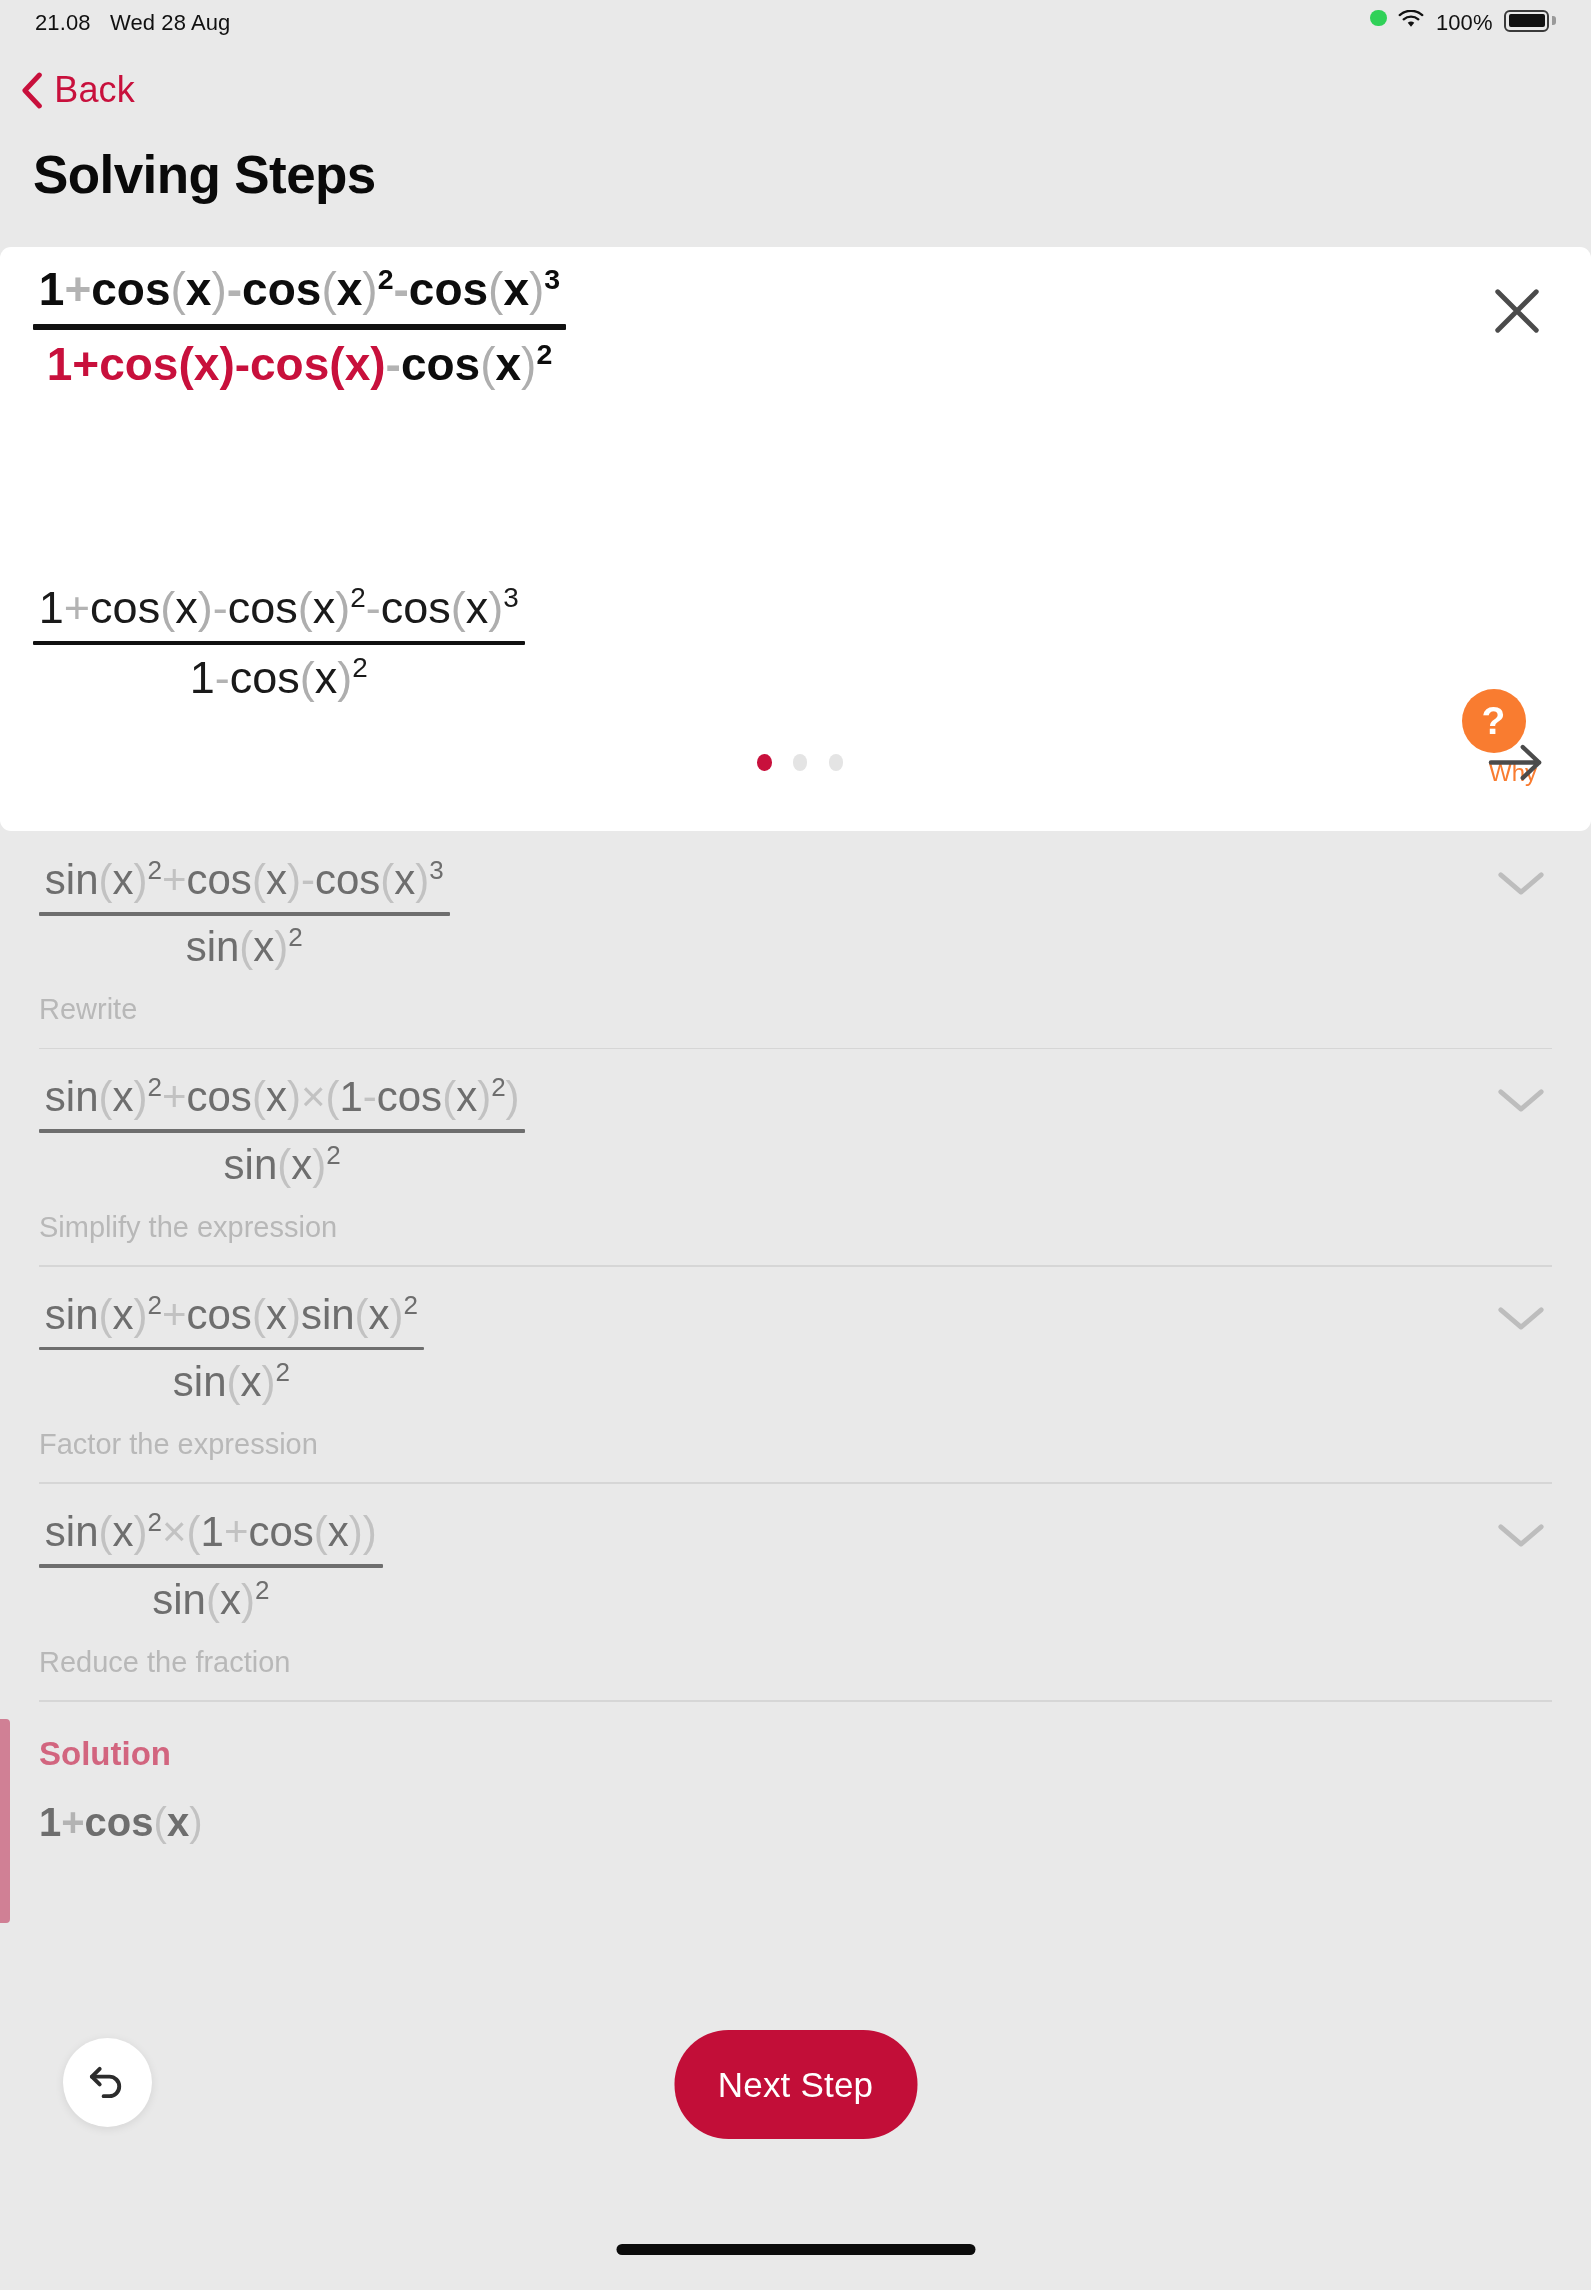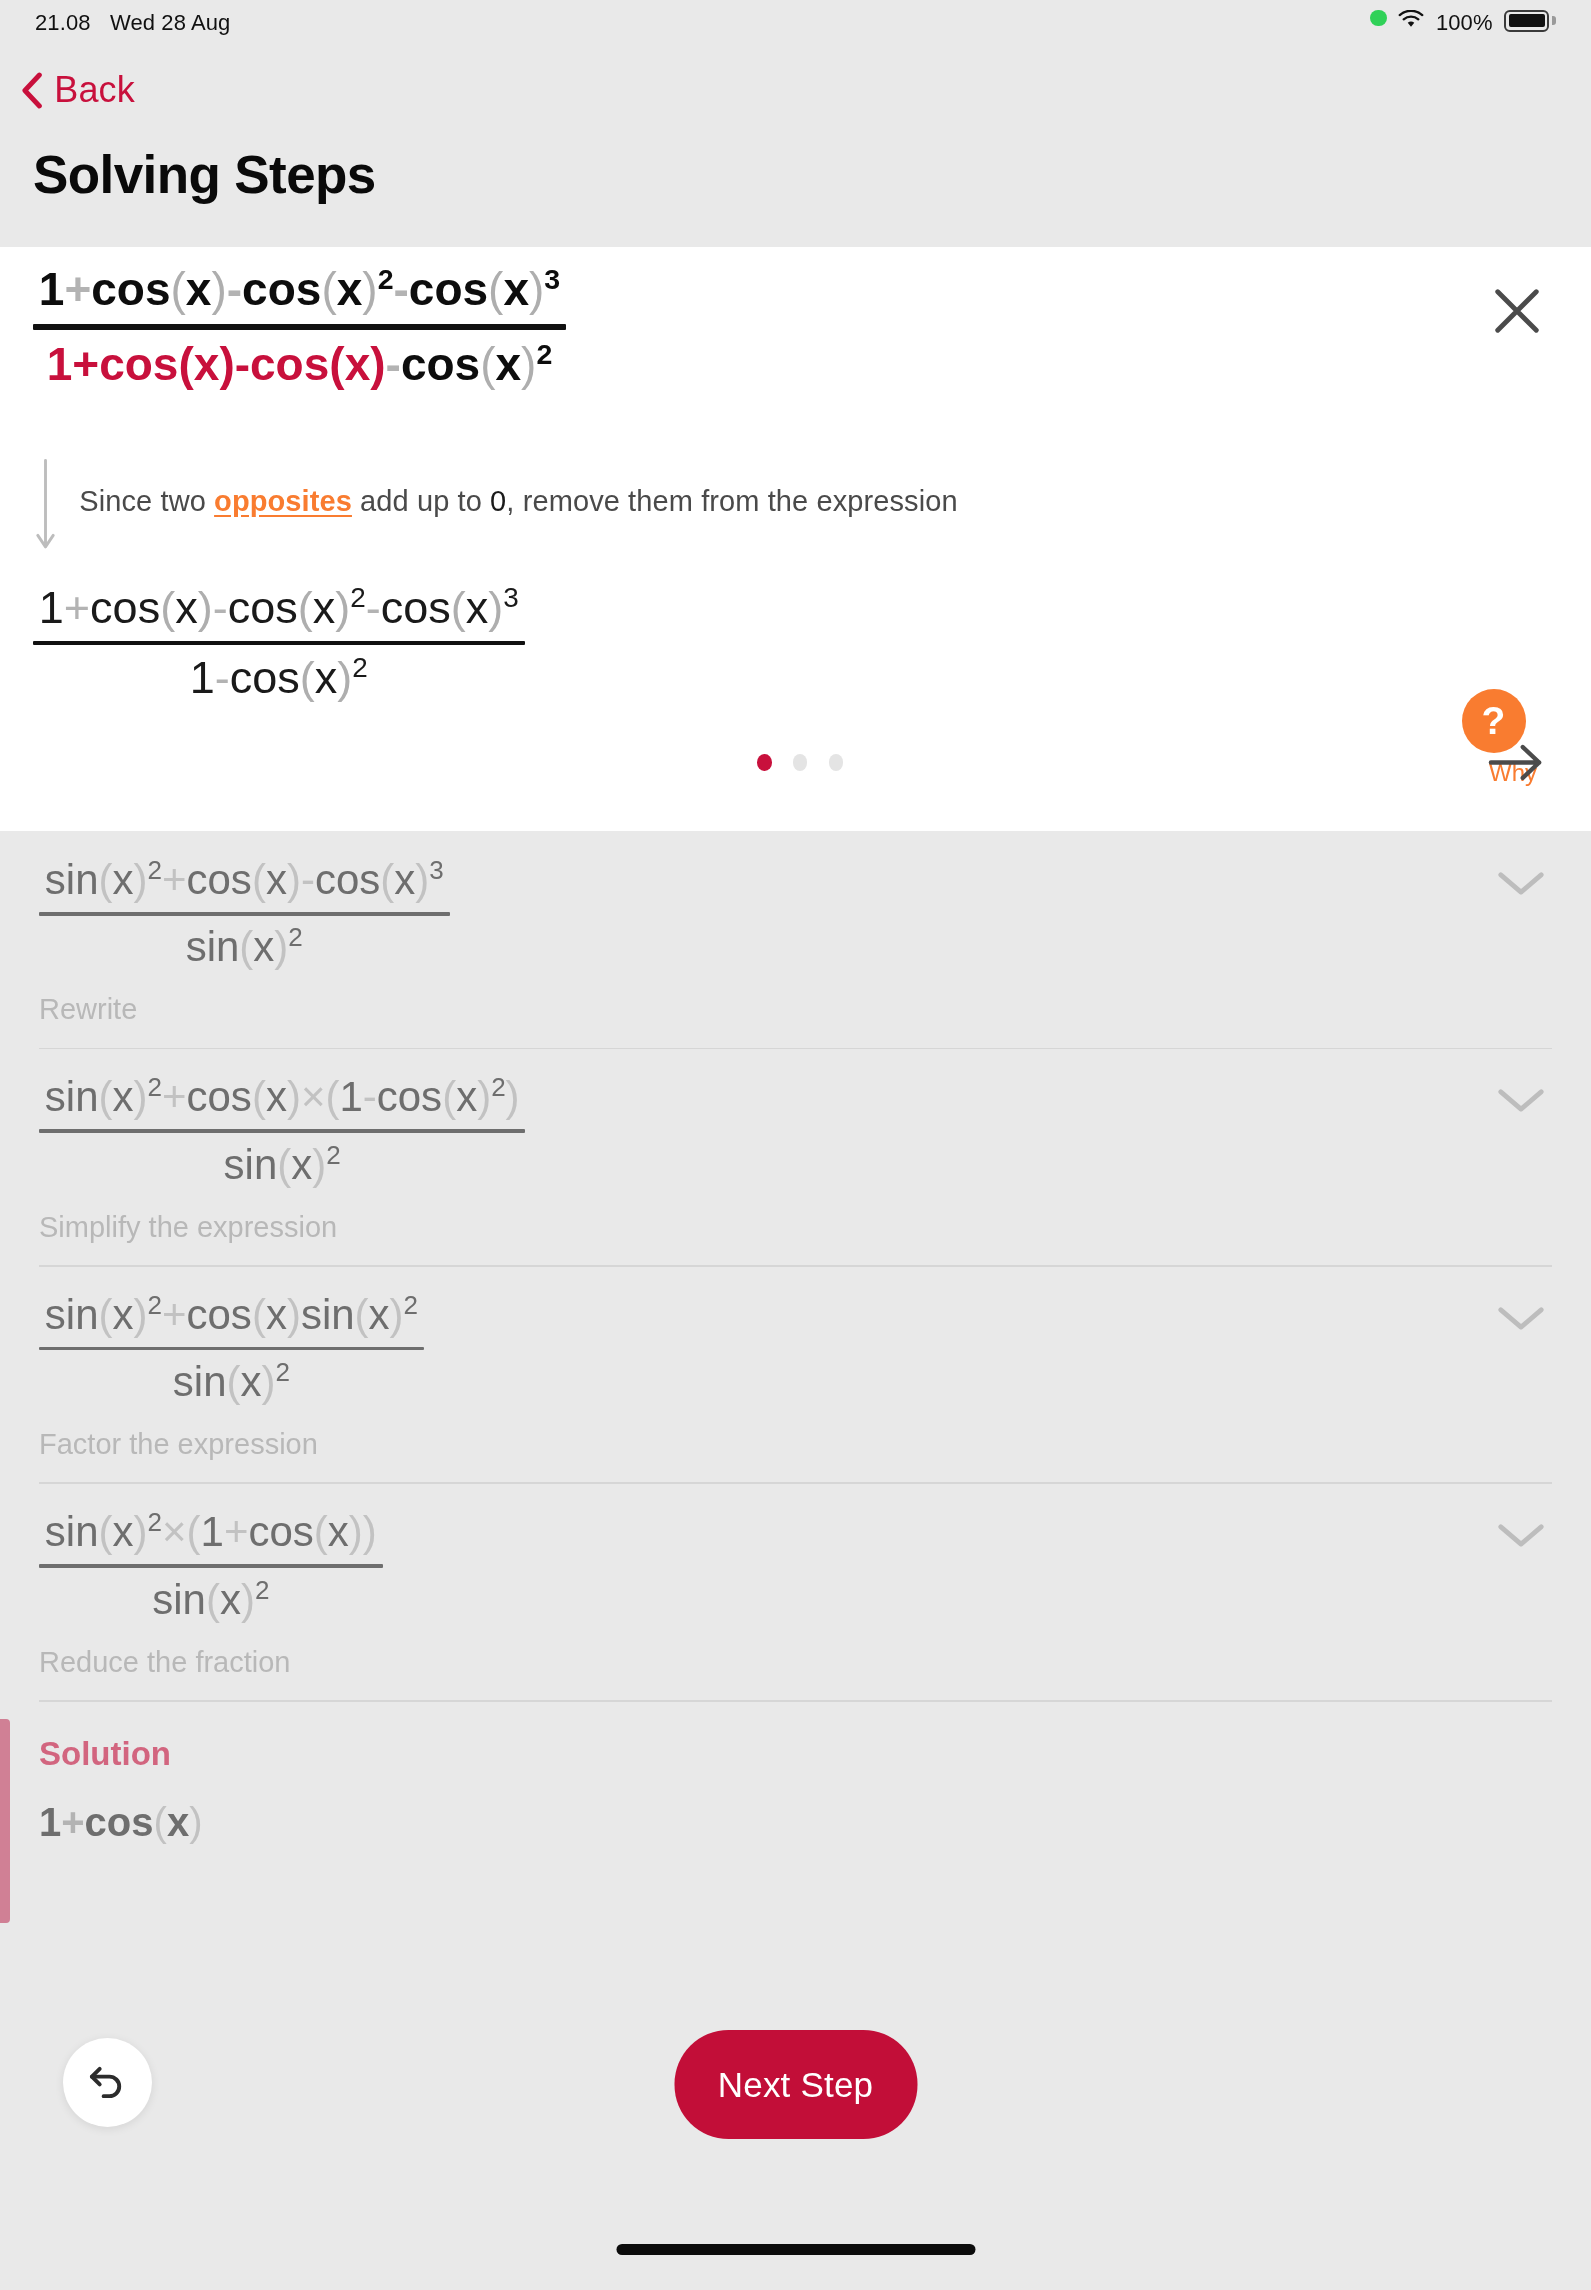--- a/index.html
+++ b/index.html
@@ -61,20 +61,21 @@
     position: absolute; top: 144px; left: 33px;
     font-size: 53px; font-weight: bold; color: #0a0a0a;
     letter-spacing: -0.6px;
   }
 
   
   .active-card {
     position: absolute; top: 247px; left: 0;
     width: 1591px; height: 584px;
     background: #ffffff;
+    border-radius: 11px;
   }
   .close-icon {
     position: absolute; top: 37px; right: 47px;
     width: 54px; height: 54px; cursor: pointer;
   }
   .why-btn {
     position: absolute; top: 442px; right: 54px;
     width: 87px; text-align: center; cursor: pointer;
   }
   .why-circle {
@@ -237,26 +238,20 @@
     </svg>
 
     <div class="expr-top math">
       <span class="frac">
         <span class="num">1<span class="op-dim">+</span>cos<span class="paren">(</span>x<span class="paren">)</span><span class="op-dim">-</span>cos<span class="paren">(</span>x<span class="paren">)</span><span class="sup">2</span><span class="op-dim">-</span>cos<span class="paren">(</span>x<span class="paren">)</span><span class="sup">3</span></span>
         <span class="bar"></span>
         <span class="den"><span class="red">1+cos<span style="color:#c8103c">(</span>x<span style="color:#c8103c">)</span>-cos<span style="color:#c8103c">(</span>x<span style="color:#c8103c">)</span></span><span class="op-dim">-</span>cos<span class="paren">(</span>x<span class="paren">)</span><span class="sup">2</span></span>
       </span>
     </div>
 
-    <div class="explain-row">
-      <svg class="down-arrow" viewBox="0 0 26 100">
-        <path d="M13 2v88M5 80l8 12 8-12" stroke="#bdbdbd" stroke-width="3" fill="none" stroke-linecap="round" stroke-linejoin="round"></path>
-      </svg>
-      <div class="explain-text"><span>Since two </span><span class="hl">opposites</span><span> add up to </span><span class="zero">0</span><span>, remove them from the expression</span></div>
-    </div>
 
     <div class="expr-bottom math">
       <span class="frac">
         <span class="num">1<span class="op-dim">+</span>cos<span class="paren">(</span>x<span class="paren">)</span><span class="op-dim">-</span>cos<span class="paren">(</span>x<span class="paren">)</span><span class="sup">2</span><span class="op-dim">-</span>cos<span class="paren">(</span>x<span class="paren">)</span><span class="sup">3</span></span>
         <span class="bar"></span>
         <span class="den">1<span class="op-dim">-</span>cos<span class="paren">(</span>x<span class="paren">)</span><span class="sup">2</span></span>
       </span>
     </div>
 
     <div class="why-btn">

